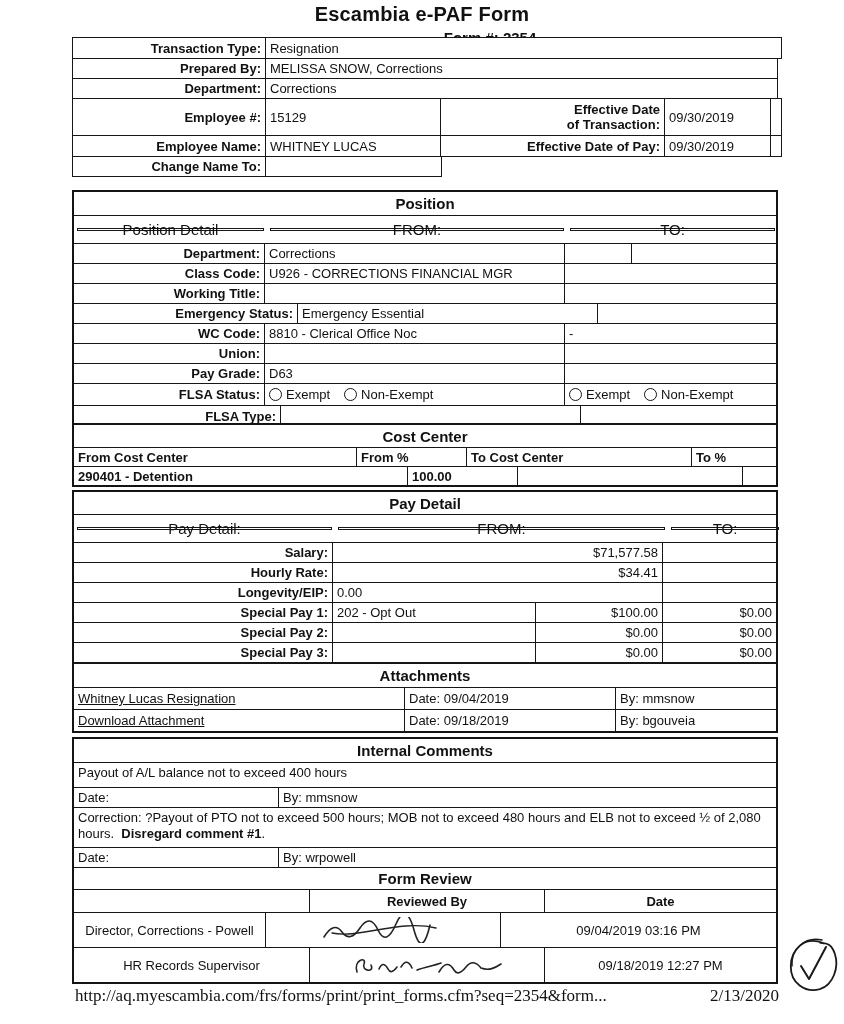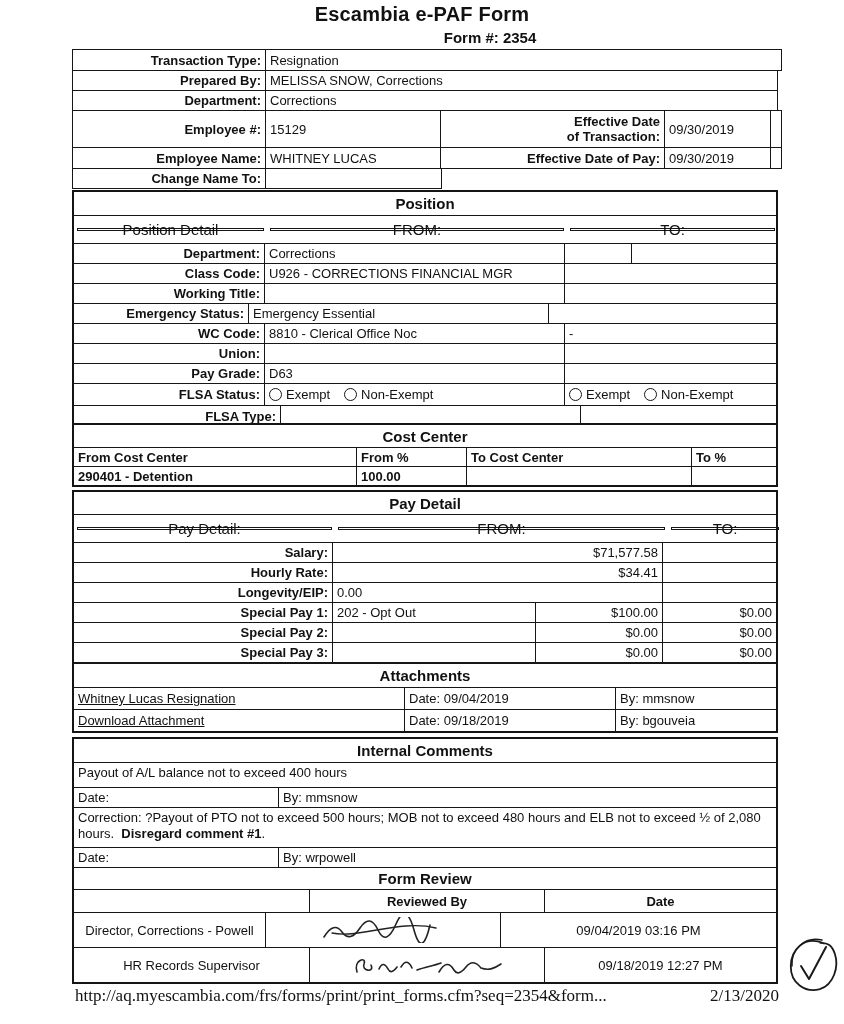--- a/index.html
+++ b/index.html
@@ -43,21 +43,21 @@
 
 <div class="page">
 
   <div class="abs title">Escambia e-PAF Form</div>
   <div class="abs formnum">
     <span>Form #:</span>
     <span> </span>
     <span>2354</span>
   </div>
 
-  <div class="abs" style="top:50px;left:72px;width:710px;">
+  <div class="abs" style="top:38px;left:72px;width:710px;">
     <div class="trow" style="height:22px;width:710px;">
       <div class="tc lbl br" style="width:193px;">Transaction Type:</div>
       <div class="tc" style="flex:1;">Resignation</div>
     </div>
     <div class="trow" style="height:21px;width:706px;">
       <div class="tc lbl br" style="width:193px;">Prepared By:</div>
       <div class="tc" style="flex:1;">MELISSA SNOW, Corrections</div>
     </div>
     <div class="trow" style="height:21px;width:706px;">
       <div class="tc lbl br" style="width:193px;">Department:</div>
@@ -106,21 +106,21 @@
       <div class="pc lbl br" style="width:191px;justify-content:flex-end;font-weight:bold;">Class Code:</div>
       <div class="pc br" style="width:300px;">U926 - CORRECTIONS FINANCIAL MGR</div>
       <div class="pc" style="flex:1;"></div>
     </div>
     <div class="prow">
       <div class="pc lbl br" style="width:191px;justify-content:flex-end;font-weight:bold;">Working Title:</div>
       <div class="pc br" style="width:300px;"></div>
       <div class="pc" style="flex:1;"></div>
     </div>
     <div class="prow">
-      <div class="pc lbl br" style="width:175px;justify-content:flex-end;font-weight:bold;">Emergency Status:</div>
+      <div class="pc lbl br" style="width:224px;justify-content:flex-end;font-weight:bold;">Emergency Status:</div>
       <div class="pc br" style="width:300px;">Emergency Essential</div>
       <div class="pc" style="flex:1;"></div>
     </div>
     <div class="prow">
       <div class="pc lbl br" style="width:191px;justify-content:flex-end;font-weight:bold;">WC Code:</div>
       <div class="pc br" style="width:300px;">8810 - Clerical Office Noc</div>
       <div class="pc" style="flex:1;">-</div>
     </div>
     <div class="prow">
       <div class="pc lbl br" style="width:191px;justify-content:flex-end;font-weight:bold;">Union:</div>
@@ -169,21 +169,21 @@
 
   <div class="sec" style="top:423px;">
     <div class="sec-title" style="height:22px;">Cost Center</div>
     <div class="prow" style="height:18px;">
       <div class="pc br bold" style="width:283px;">From Cost Center</div>
       <div class="pc br bold" style="width:110px;">From %</div>
       <div class="pc br bold" style="width:225px;">To Cost Center</div>
       <div class="pc bold" style="flex:1;">To %</div>
     </div>
     <div class="prow last-noborder" style="height:18px;">
-      <div class="pc br bold" style="width:283px;">290401 - Detention</div>
+      <div class="pc br bold" style="width:334px;">290401 - Detention</div>
       <div class="pc br bold" style="width:110px;">100.00</div>
       <div class="pc br" style="width:225px;"></div>
       <div class="pc" style="flex:1;"></div>
     </div>
   </div>
 
   <div class="sec" style="top:490px;">
     <div class="sec-title" style="height:22px;">Pay Detail</div>
     <div class="colhdr">
       <div class="hbox" style="width:255px;">Pay Detail:</div>

